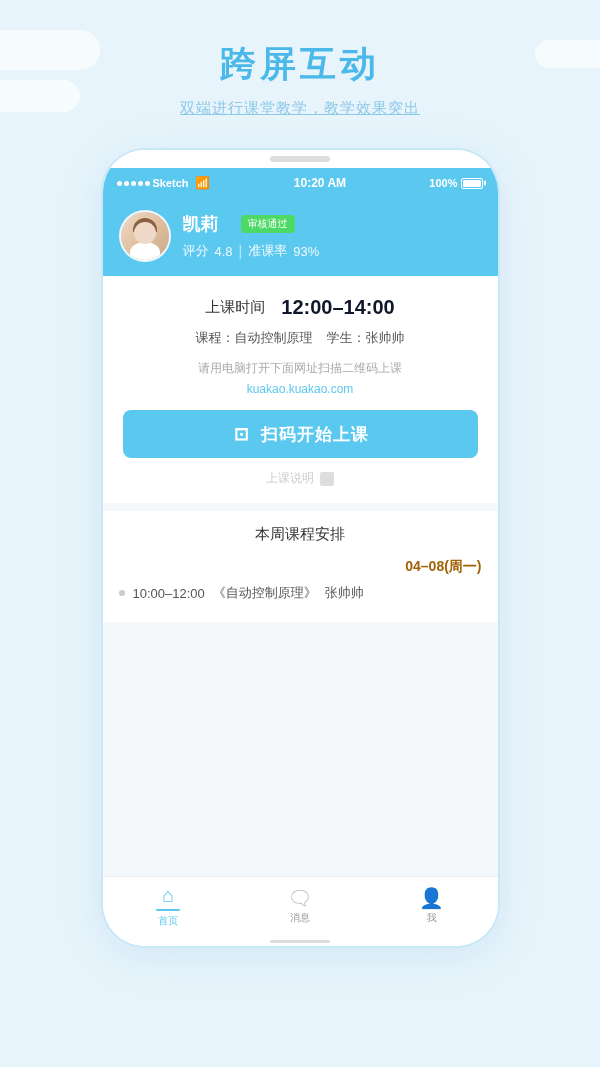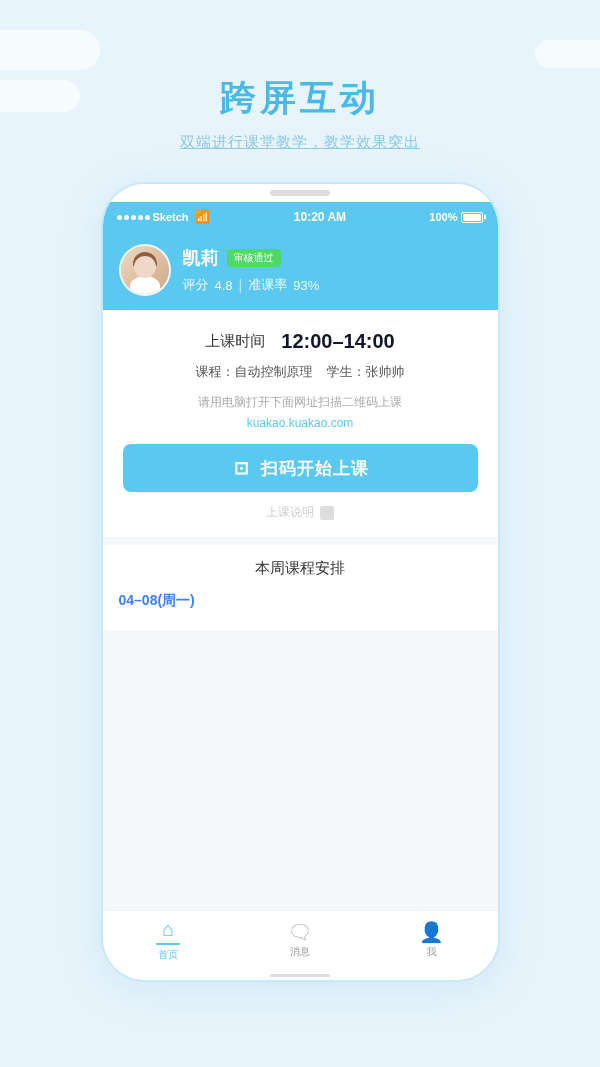--- a/index.html
+++ b/index.html
@@ -27,21 +27,20 @@
       text-align: center;
       padding-top: 40px;
       padding-bottom: 20px;
     }
     .header-title {
       font-size: 36px;
       font-weight: 700;
       color: #4ab8e8;
       letter-spacing: 4px;
       margin-bottom: 10px;
-      margin-top: 34px;
     }
     .header-subtitle {
       font-size: 15px;
       color: #8cc8e8;
       letter-spacing: 1px;
       text-decoration: underline;
     }
 
     
     .phone-container {
@@ -189,21 +188,21 @@
       top: 6px;
       width: 24px;
       height: 14px;
       background: #8b6040;
       border-radius: 12px 12px 0 0;
     }
     .profile-info { flex: 1; }
     .profile-name-row {
       display: flex;
       align-items: center;
-      gap: 8px;
+      gap: 22px;
       margin-bottom: 6px;
     }
     .profile-name {
       font-size: 18px;
       font-weight: 700;
       color: #fff;
     }
     .verified-badge {
       background: #4cd964;
       color: #fff;
@@ -325,24 +324,25 @@
       padding: 14px 16px 16px;
     }
     .schedule-title {
       text-align: center;
       font-size: 15px;
       color: #333;
       font-weight: 500;
       margin-bottom: 14px;
     }
     .schedule-date {
-      color: #3b82f6;
+      color: #a16207;
       font-size: 14px;
       font-weight: 600;
       margin-bottom: 4px;
+      text-align: right;
     }
     .schedule-item {
       display: flex;
       align-items: center;
       gap: 8px;
       font-size: 13px;
       color: #555;
       padding: 4px 0;
     }
     .schedule-dot {
@@ -490,20 +490,26 @@
         </button>
         <div class="class-note">
           <span>上课说明</span>
           <div class="note-icon"></div>
         </div>
       </div>
 
       <div class="schedule-section">
         <div class="schedule-title">本周课程安排</div>
         <div class="schedule-date">04–08(周一)</div>
+        <div class="schedule-item">
+          <div class="schedule-dot"></div>
+          <span>10:00–12:00</span>
+          <span>《自动控制原理》</span>
+          <span>张帅帅</span>
+        </div>
       </div>
 
     </div>
 
     <div class="bottom-nav">
       <div class="nav-item active">
         <span class="nav-icon">⌂</span>
         <div class="nav-active-bar"></div>
         <span class="nav-label">首页</span>
       </div>

